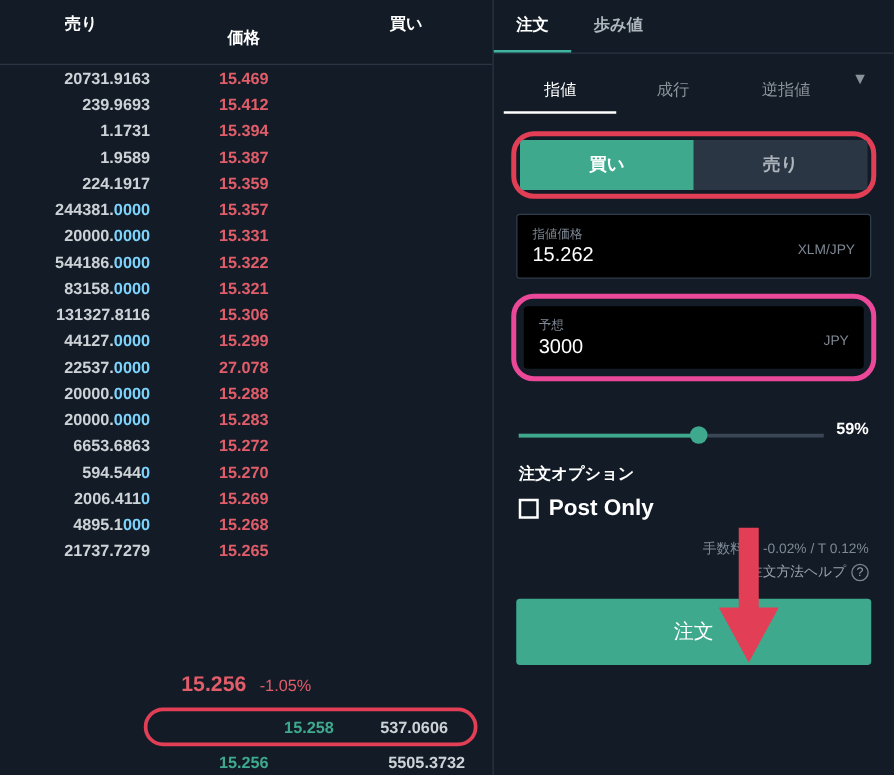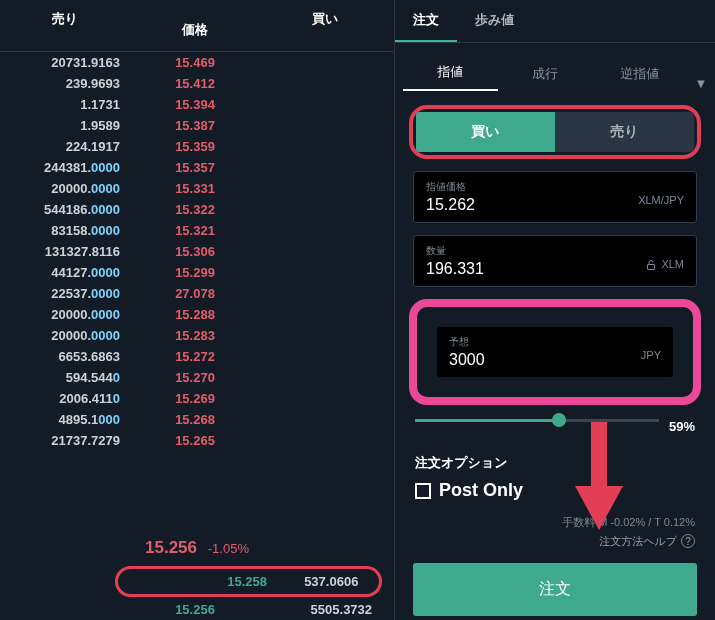--- a/index.html
+++ b/index.html
@@ -20,40 +20,40 @@
   .ask .prc { color: #e15d6a; }
   .bid .prc { color: #3fa98e; }
   .ob-row .bamt { width: 33%; text-align: right; padding-right: 18px; color: #cdd2d7; }
   .mid-row { text-align: center; padding: 10px 0 6px 0; font-size: 17px; }
   .mid-row .mprice { color: #e15d6a; font-weight: 600; }
   .mid-row .mchg { color: #e15d6a; font-size: 13px; margin-left: 6px; }
   .bid-box { border: 3px solid #e23f56; border-radius: 18px; margin: 2px 12px 2px 115px; padding: 2px 0; }
   .r-tabs-top { display: flex; border-bottom: 1px solid #2a3442; }
   .r-tabs-top .t { padding: 11px 18px; font-weight: bold; font-size: 13px; color: #afb6bd; cursor: pointer; }
   .r-tabs-top .t.active { color: #fff; border-bottom: 2px solid #3fb4a0; }
-  .r-tabs-sub { display: flex; padding: 12px 0 0 8px; align-items: flex-end; }
+  .r-tabs-sub { display: flex; padding: 12px 13px 0 8px; align-items: flex-start; }
   .r-tabs-sub .st { flex: 1; text-align: center; padding: 8px 0; font-size: 13px; color: #8b929a; cursor: pointer; }
   .r-tabs-sub .st.active { color: #fff; border-bottom: 2px solid #fff; }
   .r-tabs-sub .dd { width: 28px; text-align: center; color: #8b929a; }
   .side-wrap { padding: 14px 14px 0 14px; }
   .side-box { border: 4px solid #e23f56; border-radius: 18px; padding: 3px; }
   .side-btns { display: flex; gap: 0; }
   .side-btn { flex: 1; text-align: center; padding: 11px 0; font-size: 14px; font-weight: bold; cursor: pointer; }
   .side-btn.buy { background: #3fa98e; color: #fff; border-radius: 3px 0 0 3px; }
   .side-btn.sell { background: #2a3644; color: #aeb5bc; border-radius: 0 3px 3px 0; }
   .field-wrap { padding: 12px 18px 0 18px; }
   .field { background: #000000; border: 1px solid #2f3c4c; border-radius: 3px; padding: 8px 12px 8px 12px; position: relative; }
   .field .flabel { font-size: 10px; color: #7e8894; }
   .field .frow { display: flex; align-items: flex-start; justify-content: space-between; }
   .field .fval { color: #fff; font-size: 16px; margin-top: 2px; }
   .field .funit { color: #7e8894; font-size: 11px; }
   .funit svg { vertical-align: middle; margin-right: 4px; }
-  .est-box { border: 8px solid #ec4899; border-radius: 18px; padding: 20px; margin: 12px 14px 0 14px; }
+  .est-box { border: 4px solid #ec4899; border-radius: 18px; padding: 6px; margin: 12px 14px 16px 14px; }
   .est-box .field { border: none; }
-  .slider-wrap { padding: 14px 20px 4px 20px; display: flex; align-items: flex-start; gap: 10px; }
+  .slider-wrap { padding: 14px 20px 4px 20px; display: flex; align-items: flex-end; gap: 10px; }
   .slider-track { flex: 1; height: 3px; background: #3a4656; position: relative; }
   .slider-fill { position: absolute; height: 3px; background: #3fa98e; }
   .slider-thumb { position: absolute; width: 14px; height: 14px; background: #3fa98e; border-radius: 50%; top: -6px; transform: translateX(-50%); }
   .slider-pct { font-size: 13px; color: #fff; font-weight: bold; }
   .opt-wrap { padding: 16px 20px 6px 20px; }
   .opt-wrap .olabel { font-size: 13px; font-weight: bold; color: #fff; }
   .chk-row { display: flex; align-items: center; gap: 8px; margin-top: 8px; }
   .chk { width: 16px; height: 16px; border: 2px solid #fff; background: transparent; }
   .chk-row .ctxt { font-size: 18px; font-weight: bold; color: #fff; }
   .fee-row { text-align: right; font-size: 11px; color: #7e8894; padding: 8px 20px 0 20px; }
@@ -216,34 +216,20 @@
     <div class="field-wrap">
       <div class="field">
         <div class="flabel">指値価格</div>
         <div class="frow">
           <div class="fval">15.262</div>
           <div class="funit">XLM/JPY</div>
         </div>
       </div>
     </div>
 
-    <div class="field-wrap">
-      <div class="field">
-        <div class="flabel">数量</div>
-        <div class="frow">
-          <div class="fval">196.331</div>
-          <div class="funit">
-            <svg width="12" height="12" viewBox="0 0 24 24" fill="none" stroke="#7e8894" stroke-width="2">
-                <rect x="5" y="11" width="14" height="10" rx="1"></rect>
-                <path d="M8 11V7a4 4 0 0 1 8 0"></path>
-              </svg><span>XLM</span>
-          </div>
-        </div>
-      </div>
-    </div>
 
     <div class="est-box">
       <div class="field">
         <div class="flabel">予想</div>
         <div class="frow">
           <div class="fval">3000</div>
           <div class="funit">JPY</div>
         </div>
       </div>
     </div>

